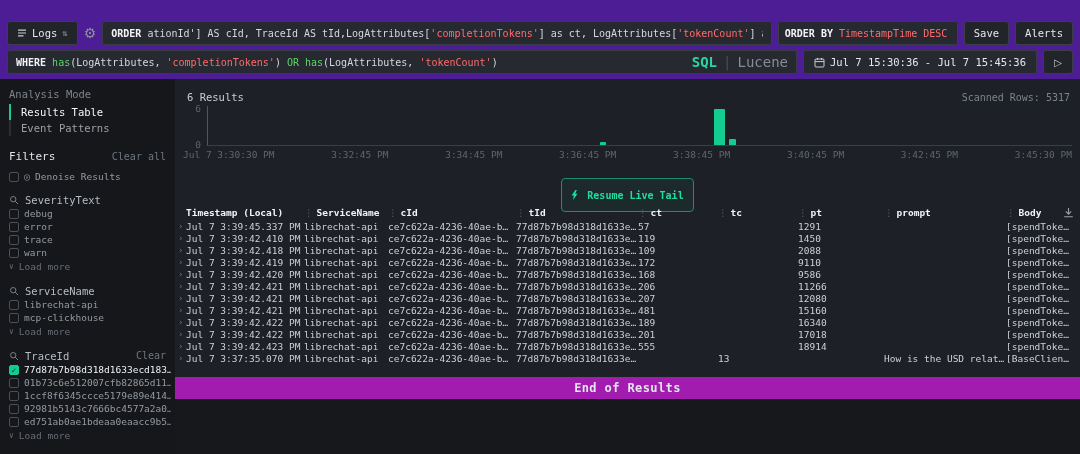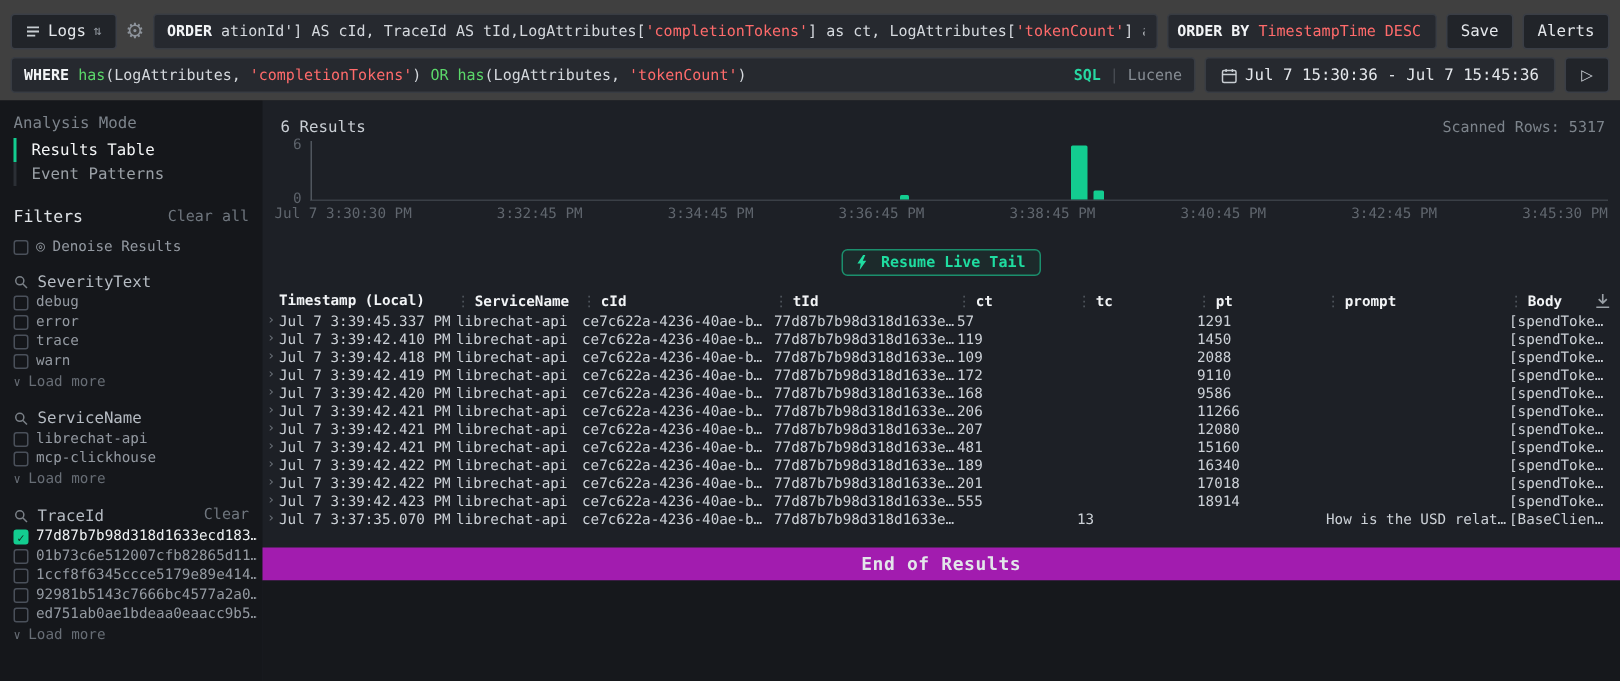--- a/index.html
+++ b/index.html
@@ -1,37 +1,37 @@
 <!DOCTYPE html>
 <html><head>
 <meta charset="utf-8">
 <style>
   *{margin:0;padding:0;box-sizing:border-box}
   html,body{width:1080px;height:454px;overflow:hidden;background:#15171b;
     font-family:"DejaVu Sans Mono",monospace;-webkit-font-smoothing:antialiased}
   .app{width:1080px;height:454px;display:flex;flex-direction:column}
 
   
-  .topbar{padding:9px 7px 0;background:#404040}
+  .topbar{padding:21px 7px 0;background:#4c1d95}
   .trow{display:flex;align-items:center;gap:6px;height:24px;margin-bottom:5px}
   .btn{height:24px;background:#212429;border:1px solid #3a3e46;border-radius:3px;color:#e4e7eb;
     font:10.5px "DejaVu Sans Mono",monospace;display:flex;align-items:center;gap:5px;padding:0 9px;
     cursor:pointer;white-space:nowrap;flex-shrink:0}
   .gear{color:#8d939b;font-size:14px;line-height:1;cursor:pointer;font-family:"DejaVu Sans",sans-serif;flex-shrink:0}
   .qinput{height:24px;background:#26292f;border:1px solid #383c43;border-radius:3px;display:flex;
     align-items:center;padding:0 8px;font-size:10px;overflow:hidden;white-space:nowrap;min-width:0}
   .grow{flex:1}
   .kw{font-weight:700;color:#f2f4f6;margin-right:6px;flex-shrink:0}
   .tokens{overflow:hidden}
   .tok-id{color:#d4d8dd}
   .tok-str{color:#ff6b6b}
   .tok-fn{color:#5bd76a}
   .orderby{width:180px;padding:0 6px}
   .caret{font-size:9px;color:#8d939b}
-  .lang{margin-left:auto;display:flex;gap:6px;align-items:center;font-size:10px;flex-shrink:0;padding-left:8px}
+  .lang{margin-left:auto;display:flex;gap:6px;align-items:center;font-size:14px;flex-shrink:0;padding-left:8px}
   .sql{color:#27d8a2;font-weight:700;cursor:pointer}
   .lsep{color:#4a4f55}
   .lucene{color:#878d94;cursor:pointer}
   .timerange{background:#26292f;border-color:#383c43;font-size:10.5px;padding:0 10px}
   .run{width:30px;justify-content:center;padding:0}
   .play{color:#ccd1d7;font-size:10px;font-family:"DejaVu Sans",sans-serif}
 
   
   .body{flex:1;display:flex;min-height:0}
 
@@ -65,21 +65,21 @@
   .scanned{color:#7d848c;font-size:10px}
   .chart-wrap{position:relative;height:40px;margin:3px 8px 0 32px}
   .plot{position:absolute;inset:0;border-left:1px solid #50565e;border-bottom:1px solid #3a3f46}
   .bar{position:absolute;bottom:0;border-radius:1px 1px 0 0}
   .ylab{position:absolute;right:calc(100% + 6px);font-size:9.5px;color:#5d636b;line-height:1}
   .ytop{top:-2px}.ybot{bottom:-3px}
   .xticks{display:flex;justify-content:space-between;margin:3px 8px 0;font-size:9.5px;color:#60666e;
     height:12px;white-space:nowrap}
   .livetail-row{display:flex;justify-content:center;margin-top:17px;height:18px}
   .livetail{display:flex;align-items:center;gap:9px;background:rgba(19,205,144,0.06);border:1px solid #1b8f6d;
-    border-radius:4px;color:#1fdca0;font:700 10px "DejaVu Sans Mono",monospace;padding:0 9px;cursor:pointer}
+    border-radius:4px;color:#1fdca0;font:700 10px "DejaVu Sans Mono",monospace;padding:16px 9px;cursor:pointer}
   .table{margin-top:9px;--cols:11px 118px 84px 128px 122px 80px 80px 86px 122px 1fr}
   .thead{position:relative;display:grid;grid-template-columns:var(--cols);height:15px;align-items:center;
     font-size:9.5px;font-weight:700;color:#f2f4f6}
   .th{white-space:nowrap;overflow:hidden}
   .hsep{color:#565c64;font-weight:400;margin-right:3px}
   .dl{position:absolute;right:6px;top:2px;cursor:pointer}
   .tr{display:grid;grid-template-columns:var(--cols);height:12px;align-items:center;font-size:9.5px;
     color:#ccd1d7;cursor:pointer}
   .td{white-space:nowrap;overflow:hidden}
   .chevcell{color:#6d737b;font-size:9px;padding-left:3px;line-height:1}

